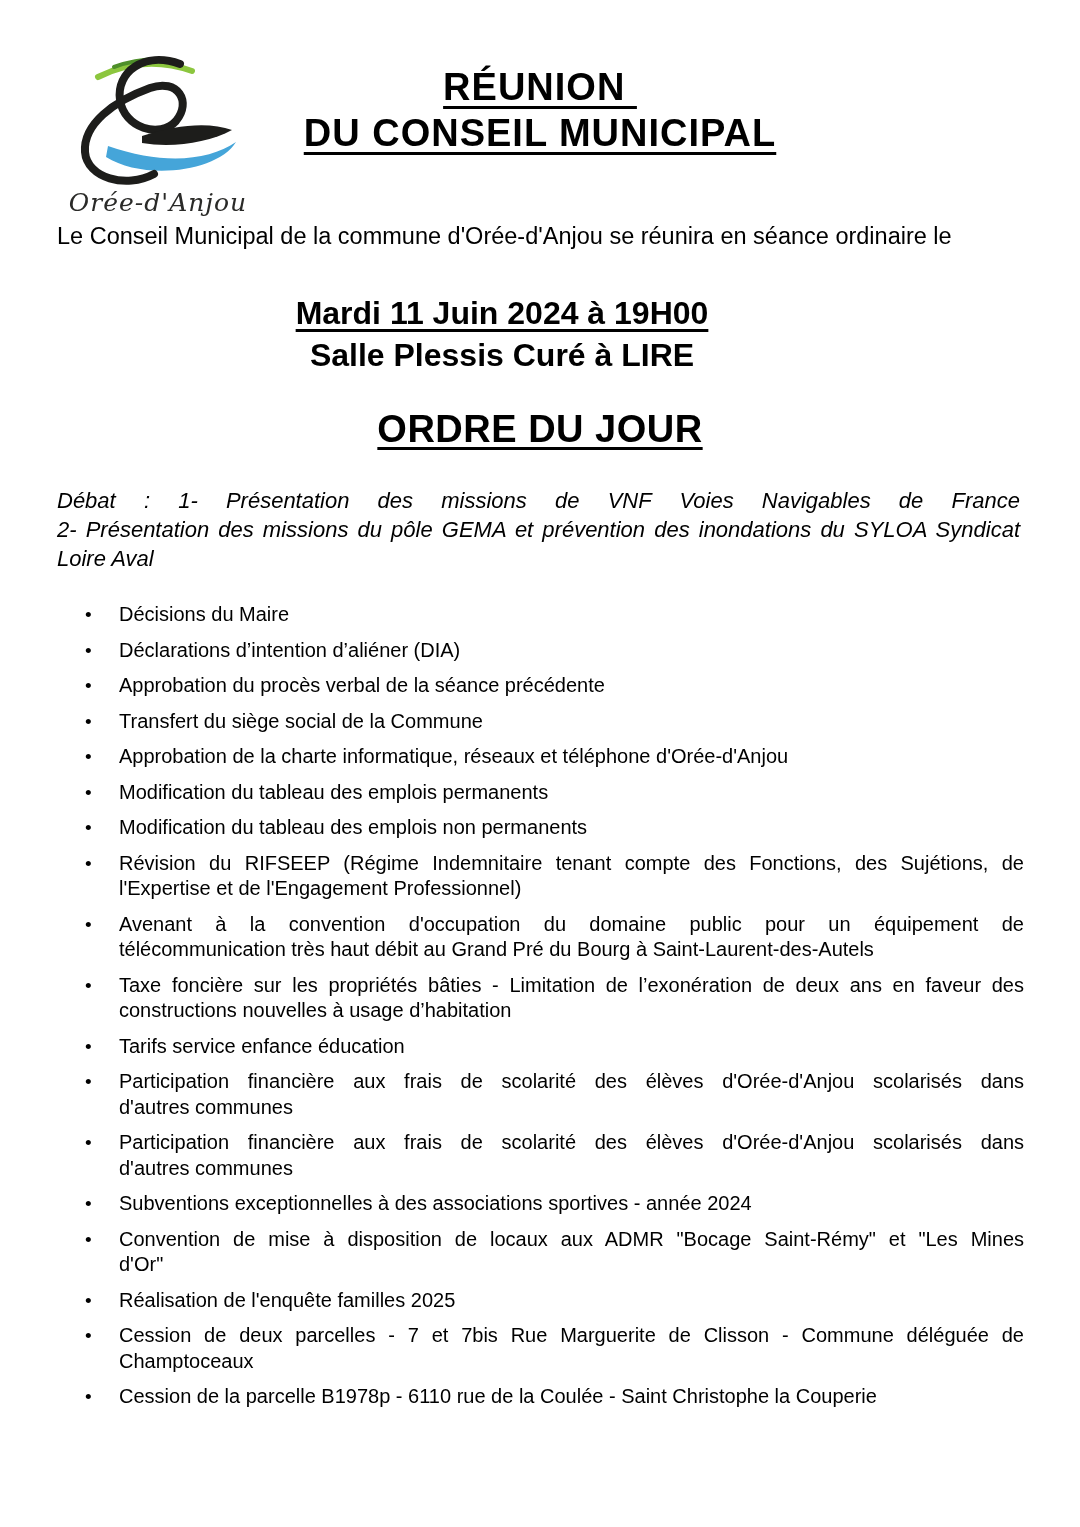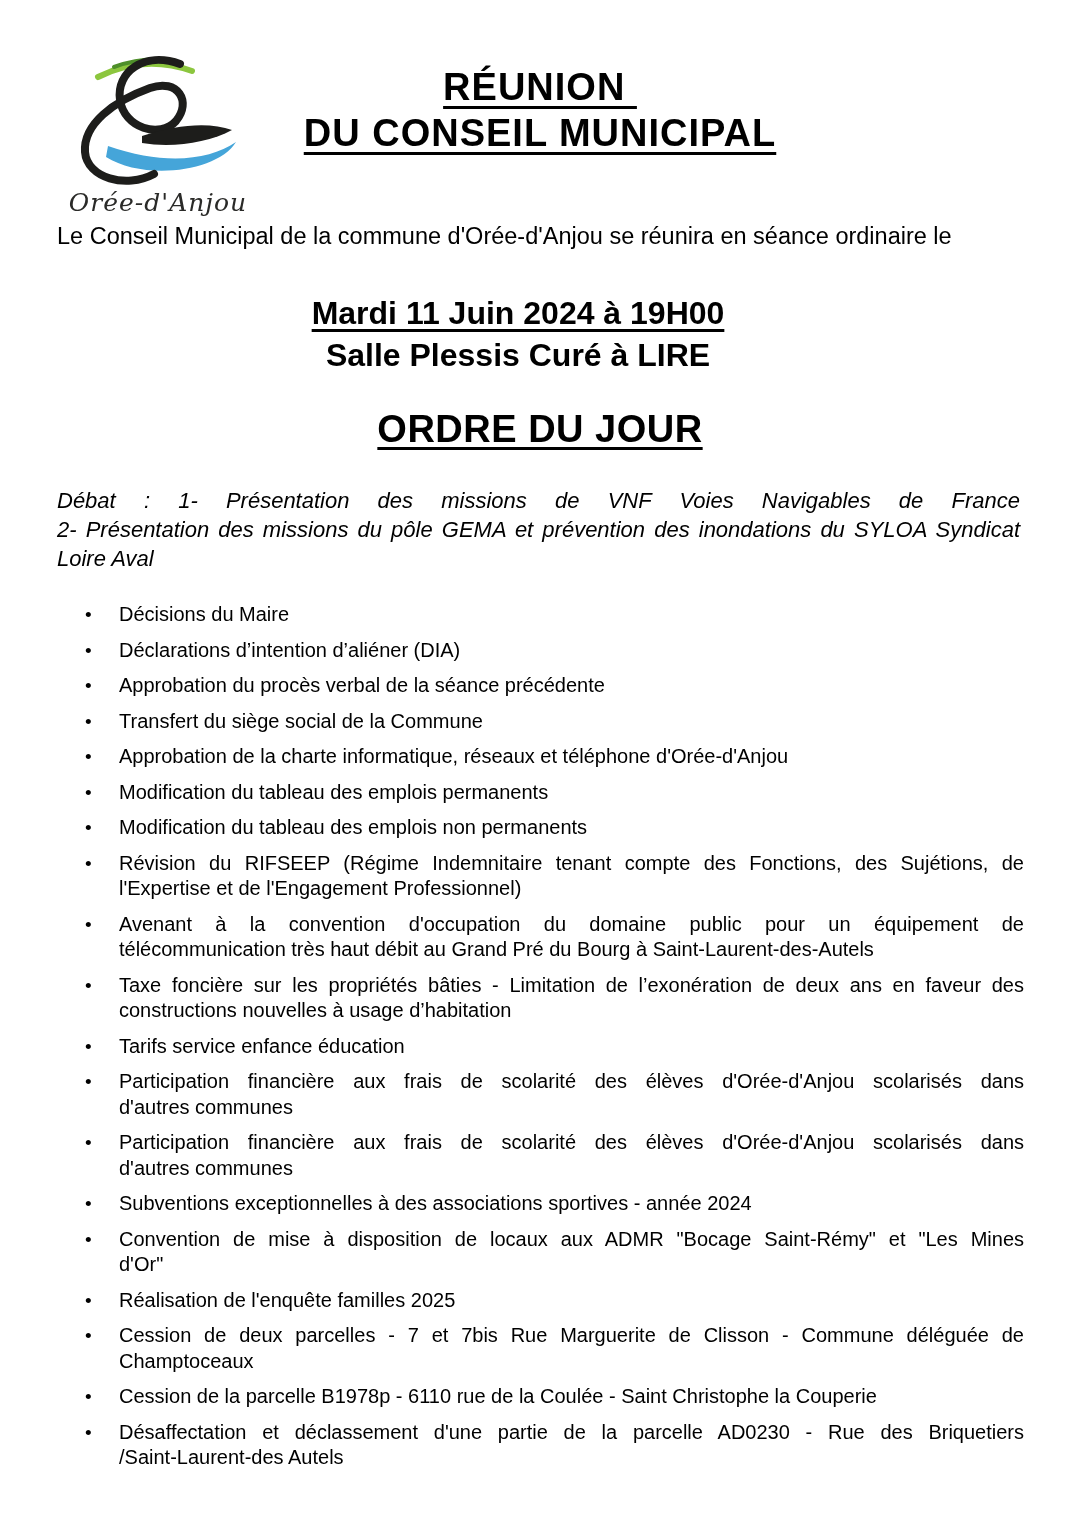--- a/index.html
+++ b/index.html
@@ -45,21 +45,21 @@
   
   .intro{
     position:absolute;left:57px;top:221px;width:970px;
     font-size:23.5px;line-height:30px;margin:0;
   }
 
   
   .meeting{
     position:absolute;left:0;top:292px;width:1004px;
     text-align:center;font-weight:bold;
-    font-size:32px;line-height:42px;padding-left:16px;
+    font-size:32px;line-height:42px;
   }
   .meeting .dt span{
     text-decoration:underline;
     text-decoration-thickness:3px;
     text-underline-offset:5px;
     text-decoration-skip-ink:none;
   }
 
   
   .agenda-h{
@@ -199,19 +199,15 @@
       <li>
         <div class="jline last">Réalisation de l'enquête familles 2025</div>
       </li>
       <li>
         <div class="jline">Cession de deux parcelles - 7 et 7bis Rue Marguerite de Clisson - Commune déléguée de</div>
         <div class="jline last">Champtoceaux</div>
       </li>
       <li>
         <div class="jline last">Cession de la parcelle B1978p - 6110 rue de la Coulée - Saint Christophe la Couperie</div>
       </li>
-      <li>
-        <div class="jline">Désaffectation et déclassement d'une partie de la parcelle AD0230 - Rue des Briquetiers</div>
-        <div class="jline last">/Saint-Laurent-des Autels</div>
-      </li>
     </ul>
 
 </div>
 
 </body></html>

